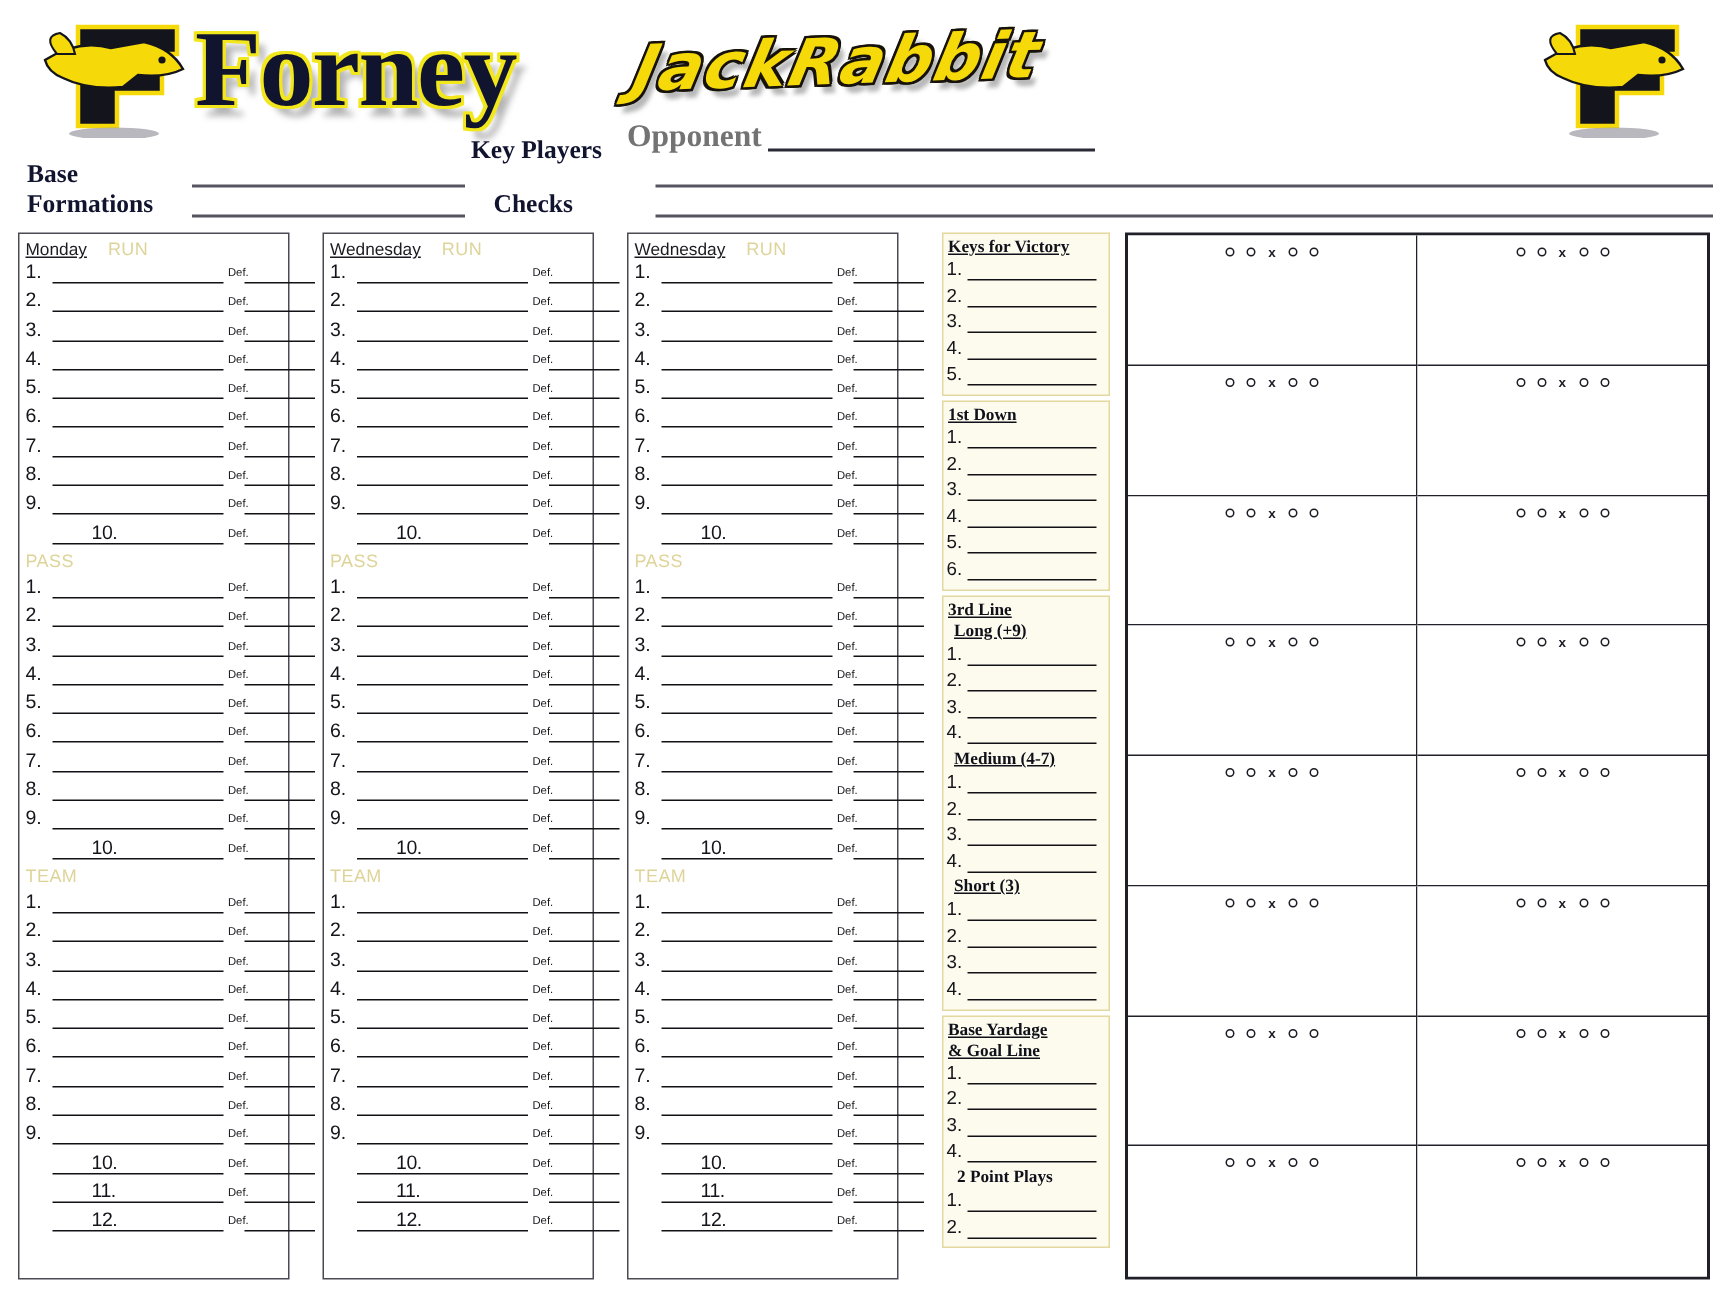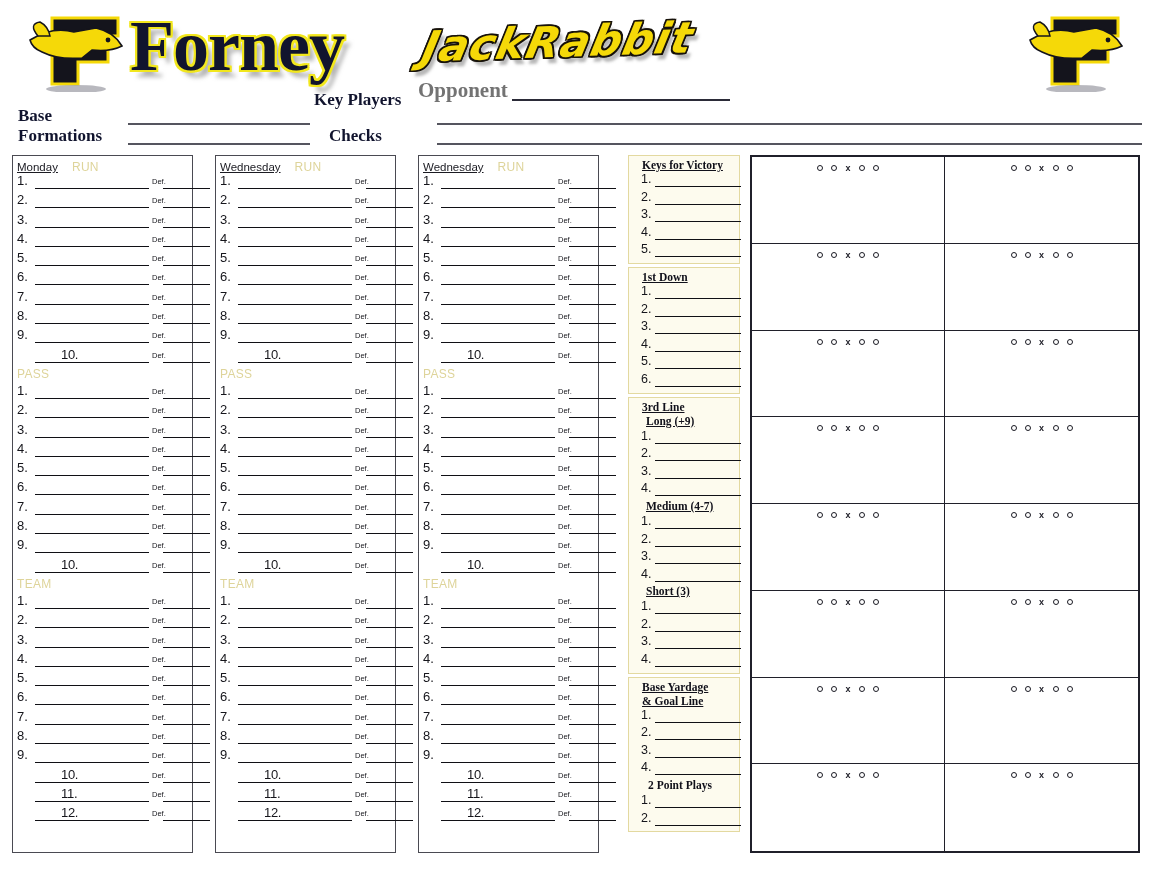--- a/index.html
+++ b/index.html
@@ -187,21 +187,21 @@
     position: absolute;
     left: 628px; top: 155px;
     width: 112px;
     height: 698px;
   }
   .sit-box {
     position: relative;
     background: #fdfbee;
     border: 1px solid #e3d9a0;
     margin-bottom: 3px;
-    padding: 2px 3px 3px 10px;
+    padding: 2px 3px 3px 0;
   }
   .sit-title {
     font-family: "Liberation Serif", serif;
     font-weight: bold;
     font-size: 11.5px;
     line-height: 14px;
     color: #10101a;
     text-decoration: underline;
     white-space: nowrap;
     padding-left: 3px;

